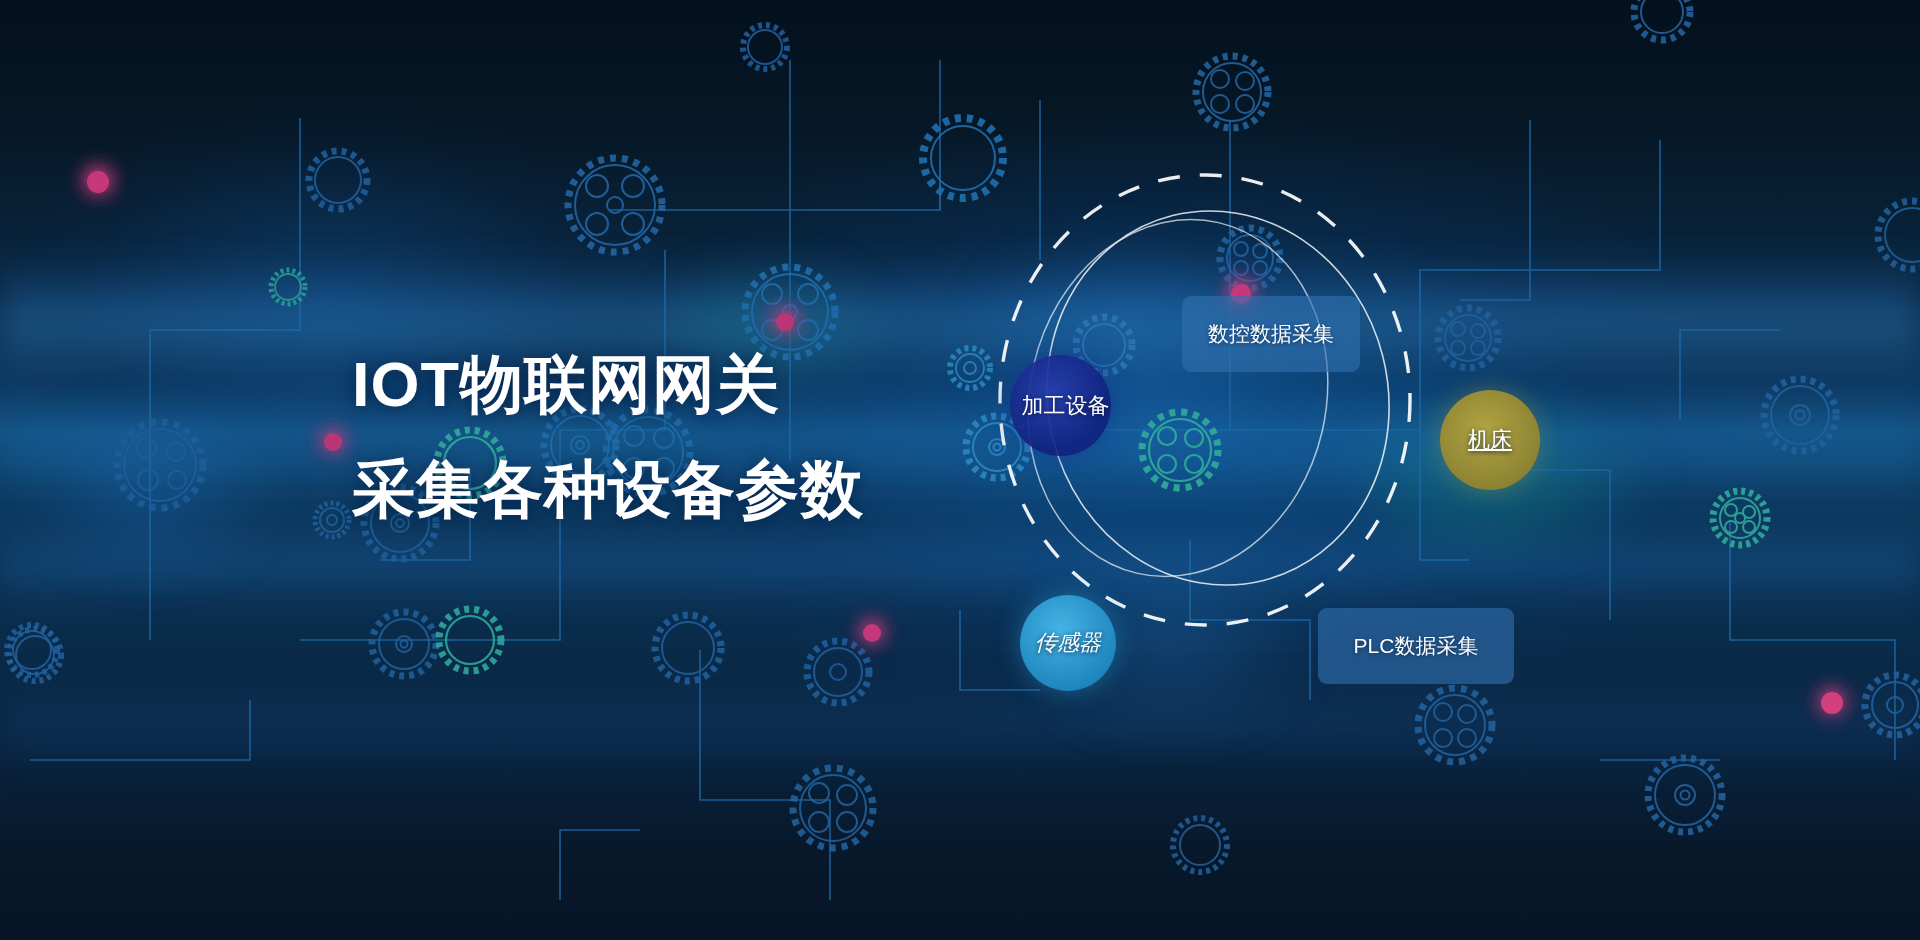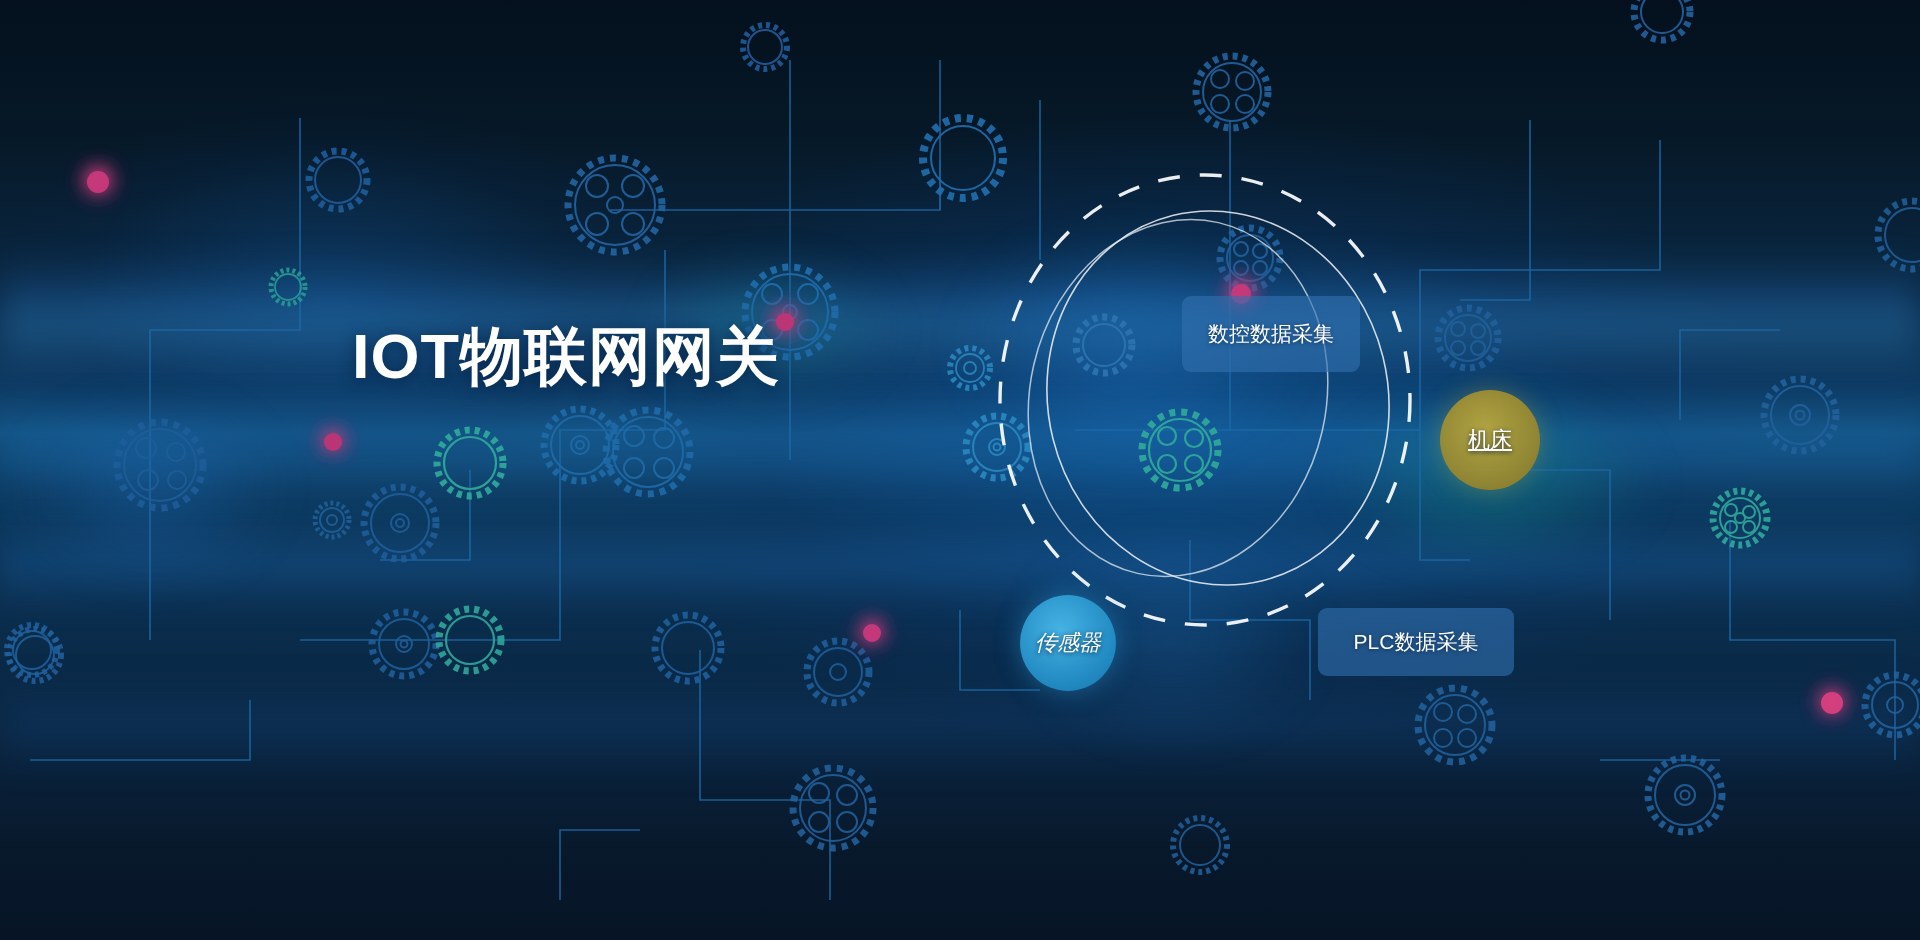--- a/index.html
+++ b/index.html
@@ -91,20 +91,21 @@
     z-index: 30;
   }
   #headline .line {
     color: #ffffff;
     font-size: 63px;
     font-weight: bold;
     line-height: 77px;
     letter-spacing: 1px;
     white-space: nowrap;
     text-shadow: 0 2px 16px rgba(0,30,70,0.75);
+    margin-top: 28px;
   }
 
   
   .node {
     position: absolute;
     border-radius: 50%;
     display: flex;
     align-items: center;
     justify-content: center;
     color: #ffffff;
@@ -138,21 +139,21 @@
     align-items: center;
     justify-content: center;
     color: #ffffff;
     font-size: 21px;
     border-radius: 9px;
     background: rgba(48,112,175,0.62);
     z-index: 27;
     text-shadow: 0 1px 4px rgba(0,20,50,0.6);
   }
   #chip-cnc { left: 1182px; top: 296px; width: 178px; height: 76px; }
-  #chip-plc { left: 1318px; top: 608px; width: 196px; height: 68px; }
+  #chip-plc { left: 1318px; top: 608px; width: 196px; height: 76px; }
 </style>
 </head>
 <body>
 
 <div id="banner">
 
   <div class="streak s1"></div>
   <div class="streak s2"></div>
   <div class="streak s3"></div>
   <div class="streak s4"></div>
@@ -469,22 +470,26 @@
       </g>
       <g>
         <circle cx="1832" cy="703" r="18" fill="url(#pinkDot)" filter="url(#softGlow)" opacity="0.9"></circle>
         <circle cx="1832" cy="703" r="11" fill="#d8407f" opacity="0.95"></circle>
       </g>
     </g>
   </svg>
 
   <div id="headline">
     <div class="line">IOT物联网网关</div>
+    <div class="line">采集各种设备参数</div>
   </div>
 
+  <div class="node" id="node-processing">
+    <span>加工设备</span>
+  </div>
   <div class="node" id="node-machine">
     <span>机床</span>
   </div>
   <div class="node" id="node-sensor">
     <span>传感器</span>
   </div>
 
   <div class="chip" id="chip-cnc">
     <span>数控数据采集</span>
   </div>

